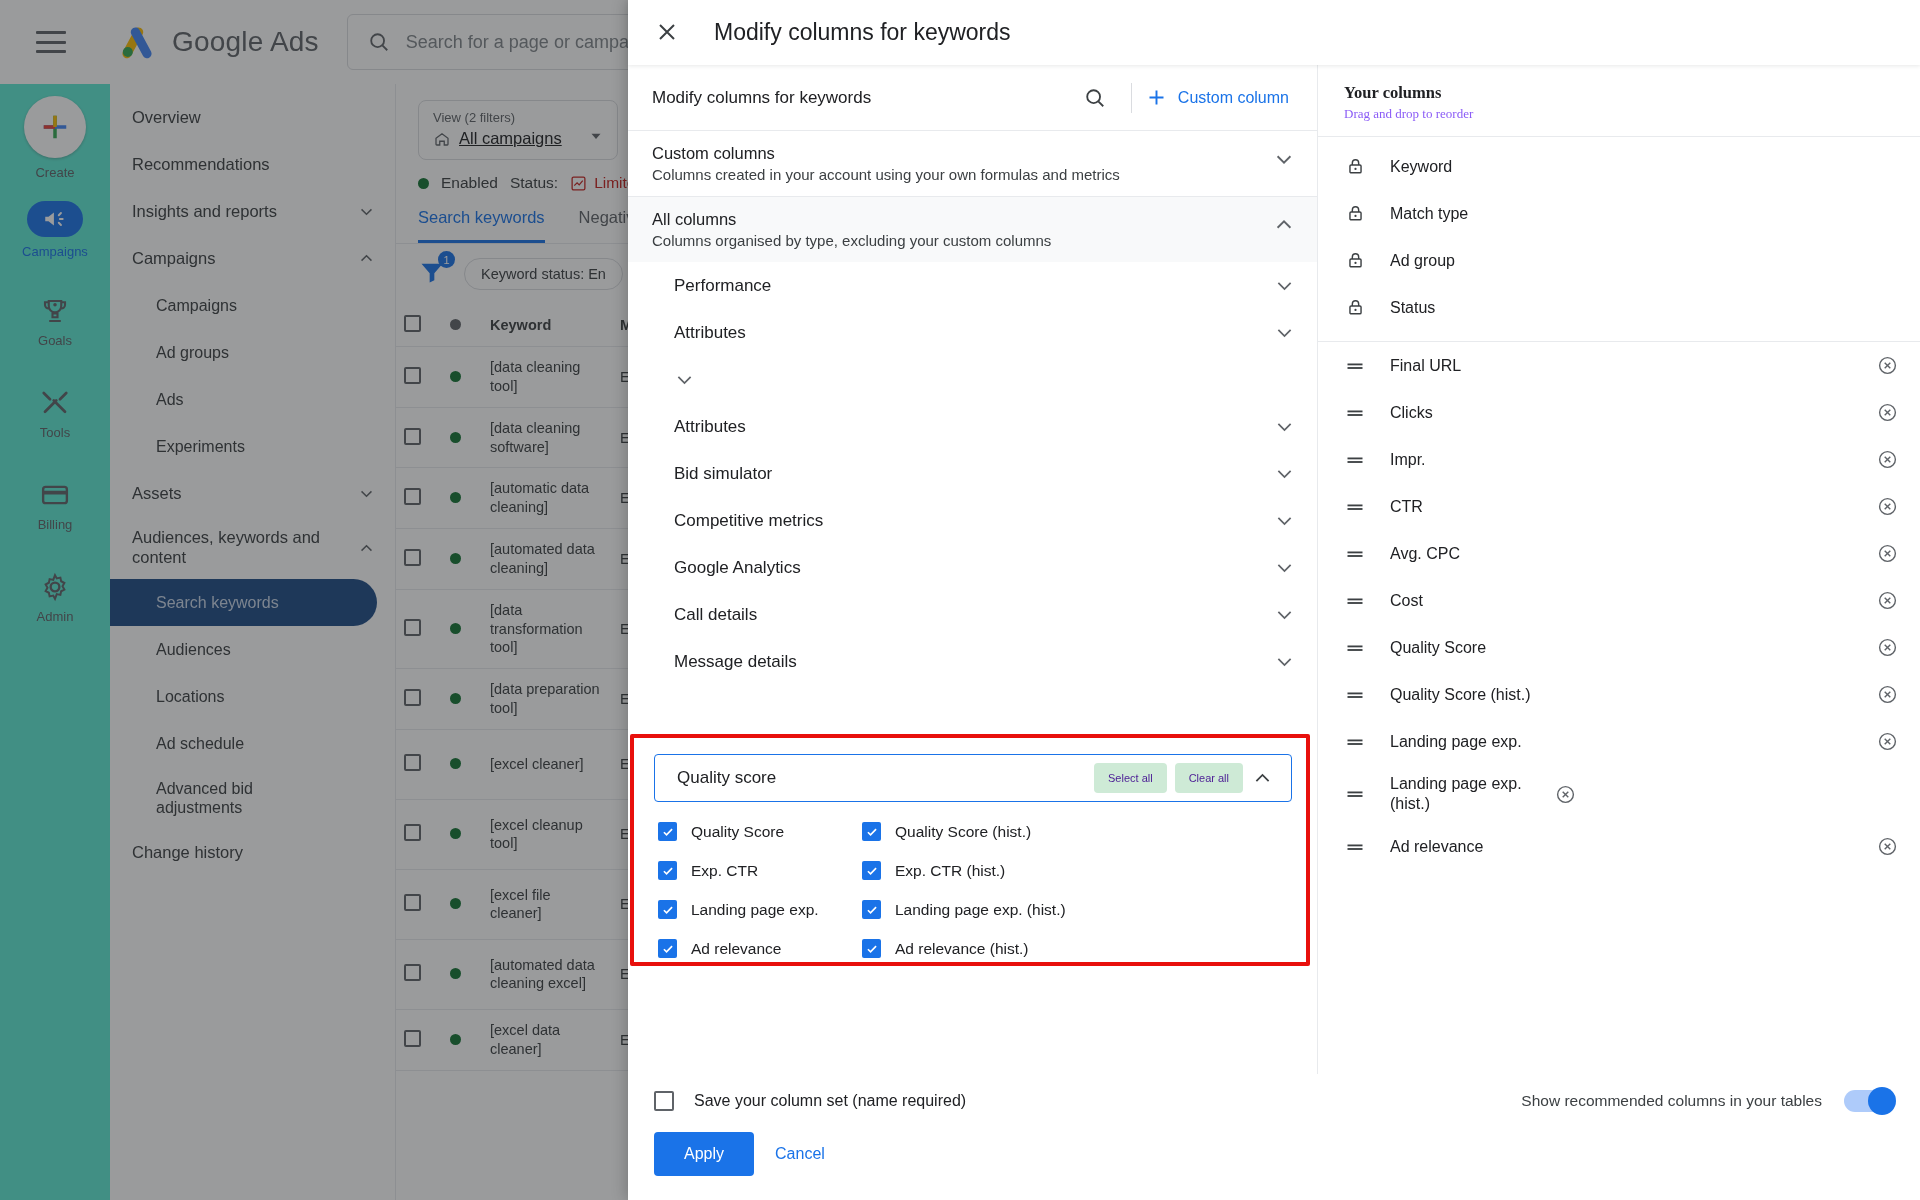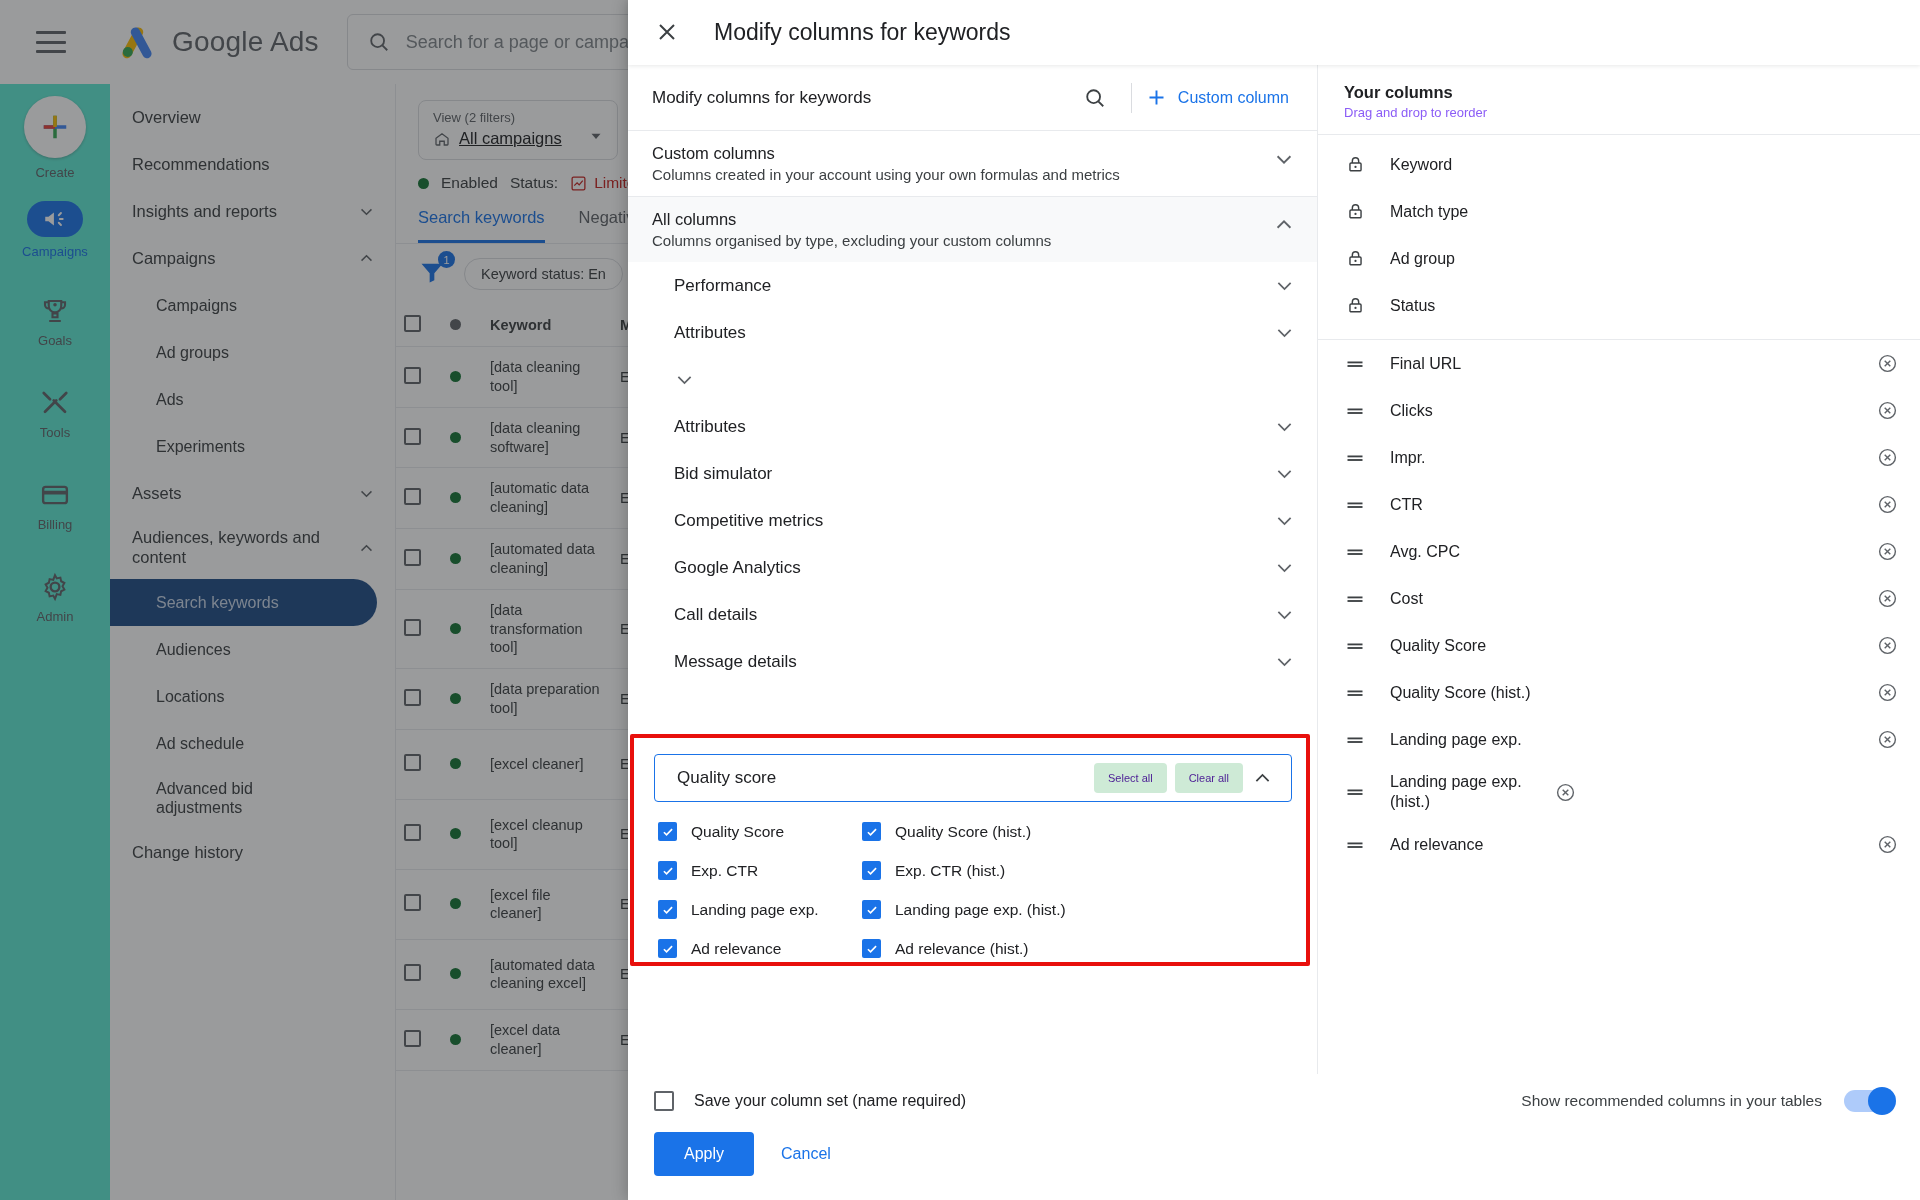--- a/index.html
+++ b/index.html
@@ -99,40 +99,40 @@
   .qs-card { position: absolute; left: 20px; top: 16px; width: 638px; }
   .qs-head { height: 48px; border: 1.5px solid #1a73e8; border-radius: 4px; display: flex; align-items: center; padding: 0 10px 0 22px; background: #fff; }
   .qs-head .qtitle { flex: 1; font-size: 17px; color: #202124; }
   .btn-soft { background: #ceead6; color: #4c1d95; border: none; border-radius: 4px; padding: 9px 14px; font-size: 11px; font-family: inherit; cursor: pointer; }
   .qs-chev { width: 38px; height: 38px; display: flex; align-items: center; justify-content: center; cursor: pointer; }
   .qs-grid { display: grid; grid-template-columns: 204px 1fr; row-gap: 0; margin-top: 10px; padding-left: 4px; }
   .qs-item { height: 39px; display: flex; align-items: center; gap: 14px; font-size: 15.5px; color: #202124; cursor: pointer; }
   .chk { width: 19px; height: 19px; border-radius: 2px; background: #1a73e8; display: flex; align-items: center; justify-content: center; flex: 0 0 auto; }
 
   
-  .rp-head { padding: 18px 22px 14px 26px; flex: 0 0 auto; border-bottom: 1px solid #e8eaed; }
+  .rp-head { padding: 18px 22px 14px 26px; flex: 0 0 auto; border-bottom: 1px solid #e8eaed; font-family: Liberation Serif, serif; }
   .rp-t1 { font-size: 16.5px; color: #202124; font-weight: 700; }
   .rp-t2 { font-size: 13px; color: #8b5cf6; margin-top: 3px; }
   .rp-list { flex: 1; overflow: hidden; padding-top: 6px; }
   .rp-row { height: 47px; display: flex; align-items: center; padding: 0 22px 0 26px; gap: 24px; font-size: 16px; color: #202124; }
   .rp-row.two { height: 58px; }
   .rp-row .rl { flex: 1; line-height: 1.22; }
   .rp-sep { height: 1px; background: #e8eaed; margin: 10px 0 0 0; }
   .ico-lock, .ico-drag, .ico-x { width: 22px; height: 22px; display: flex; align-items: center; justify-content: center; flex: 0 0 auto; }
   .ico-x { cursor: pointer; }
   .ico-drag { cursor: grab; }
 
   .modal-foot { flex: 0 0 auto; }
   .foot-top { display: flex; align-items: center; padding: 16px 26px 10px 26px; }
   .foot-save { display: flex; align-items: center; gap: 20px; font-size: 16px; color: #202124; cursor: pointer; }
   .cbx-empty { width: 20px; height: 20px; border: 2px solid #5f6368; border-radius: 2px; }
   .foot-toggle { margin-left: auto; display: flex; align-items: center; gap: 22px; font-size: 15.5px; color: #3c4043; cursor: pointer; }
   .tgl { width: 50px; height: 22px; border-radius: 11px; background: #aecbfa; position: relative; }
   .tgl .knob { position: absolute; right: -2px; top: -3px; width: 28px; height: 28px; border-radius: 50%; background: #1a73e8; }
-  .foot-btns { display: flex; align-items: center; gap: 21px; padding: 10px 26px 24px 26px; }
+  .foot-btns { display: flex; align-items: center; gap: 15px; padding: 10px 26px 24px 26px; }
   .btn-primary { background: #1a73e8; color: #fff; border: none; border-radius: 4px; padding: 13px 30px; font-size: 16px; font-family: inherit; cursor: pointer; }
   .btn-text { background: none; border: none; color: #1a73e8; font-size: 16px; font-family: inherit; cursor: pointer; padding: 13px 6px; }
 </style>
 </head>
 <body>
 
 <div id="root">
 
   <div class="bg-app">
 

